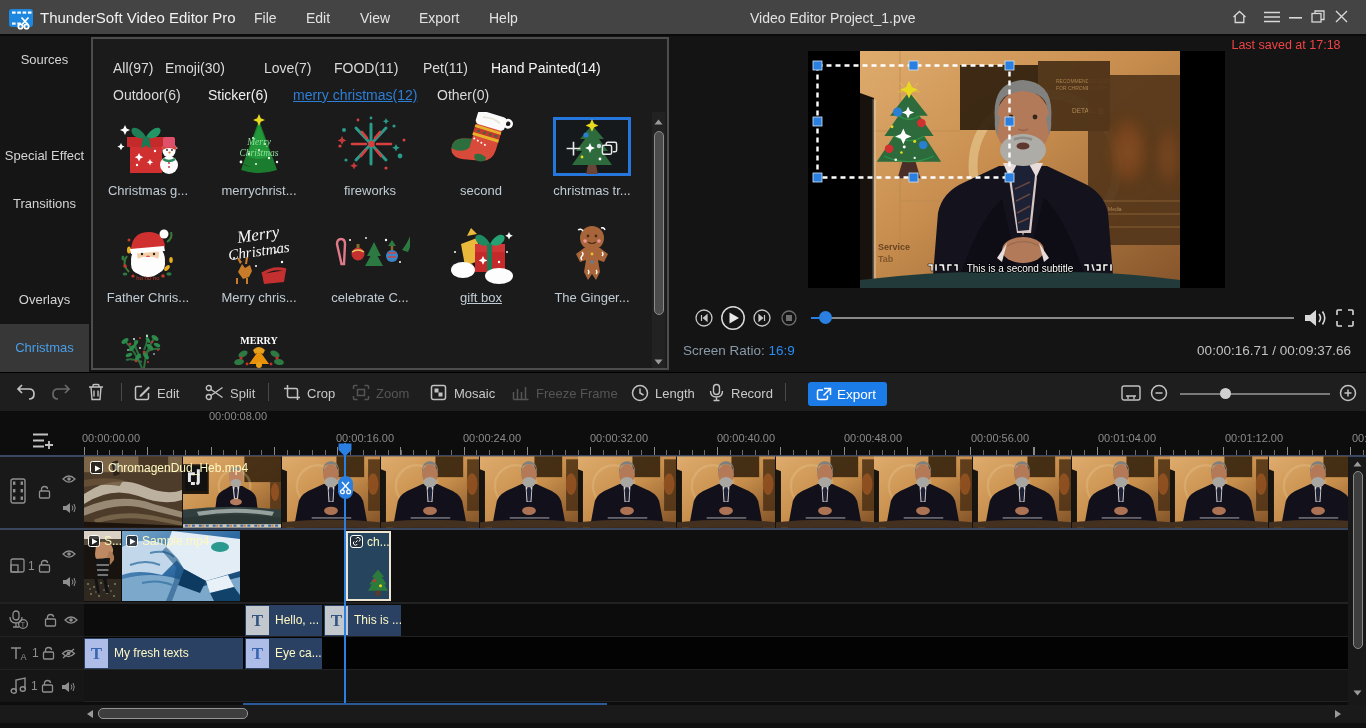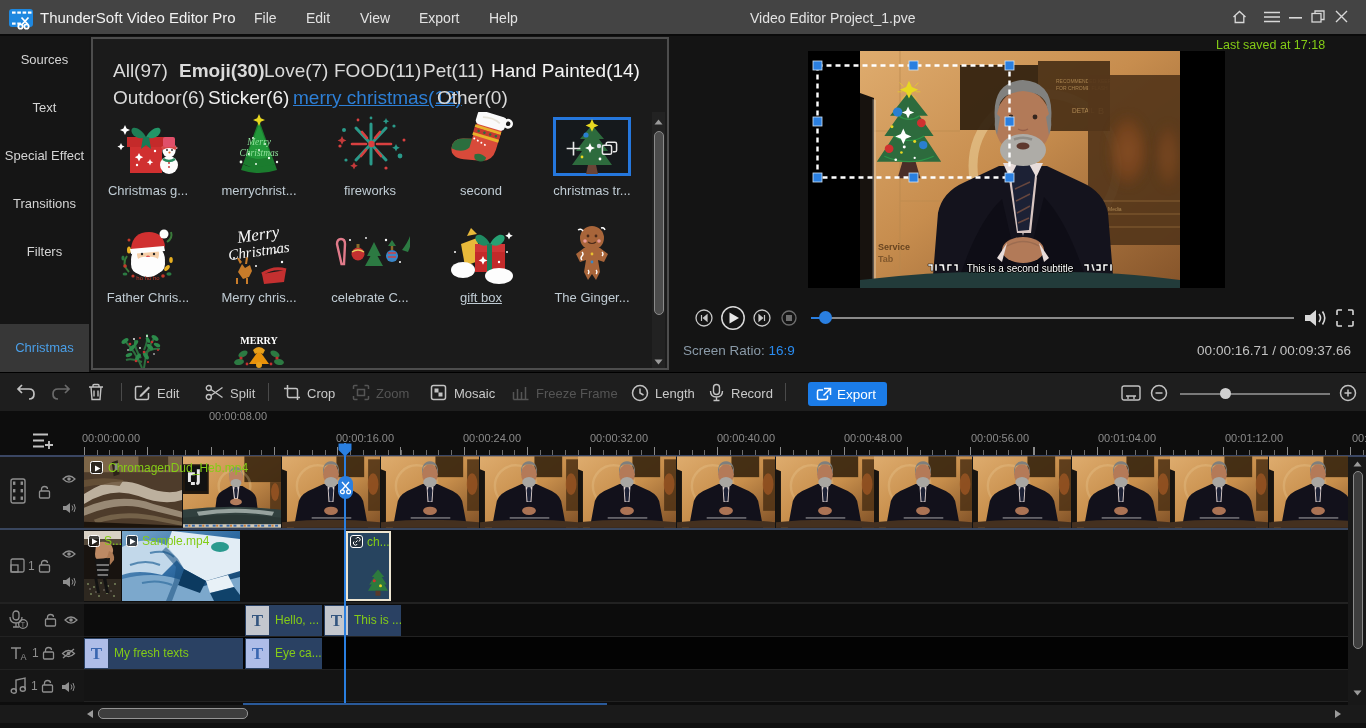--- a/index.html
+++ b/index.html
@@ -2,26 +2,26 @@
 <html><head>
 <meta charset="utf-8">
 <style>
 * { margin:0; padding:0; box-sizing:border-box; }
 html,body { width:1366px; height:728px; background:#000; overflow:hidden; }
 body { font-family:"Liberation Sans", sans-serif; }
 .abs { position:absolute; }
 #app { position:relative; width:1366px; height:728px; background:#141414; overflow:hidden; }
 .tb-menu { color:#e2e2e2; font-size:14px; }
 .side-item { width:89px; text-align:center; color:#d4d4d4; font-size:13px; line-height:48px; height:48px; }
-.tab { color:#dadada; font-size:19px; }
+.tab { color:#dadada; font-size:14px; }
 .sticker-label { color:#c0ccd4; font-size:13px; text-align:center; width:110px; }
 .tool-label { color:#c9c9c9; font-size:13px; }
 .tool-label.dis { color:#555; }
 .ruler-label { color:#8b8b8b; font-size:11px; }
-.clip-label { color:#84cc16; font-size:12px; white-space:nowrap; }
+.clip-label { color:#fef9c3; font-size:12px; white-space:nowrap; }
 </style>
 </head>
 <body>
 <div id="app">
 
 <div class="abs" style="left:0;top:0;width:1366px;height:34px;background:#444444;"></div>
 <div class="abs" style="left:0;top:34px;width:1366px;height:2px;background:#0a0a0a;"></div>
 <svg class="abs" style="left:9px;top:7px;" width="26" height="24" viewBox="0 0 26 24">
   <rect x="0" y="2" width="24" height="18" rx="3" fill="#1e88e0"></rect>
   <rect x="3" y="4.5" width="3.6" height="2.2" fill="#fff"></rect>
@@ -56,29 +56,28 @@
 <svg class="abs" style="left:1311px;top:10px;" width="14" height="13" viewBox="0 0 14 13">
       <rect x="1" y="3.5" width="9" height="8.5" stroke="#d8d8d8" stroke-width="1.3" fill="none"></rect>
       <path d="M4 3.5 V1 H13 V9.5 H10" stroke="#d8d8d8" stroke-width="1.3" fill="none"></path>
     </svg>
 <svg class="abs" style="left:1335px;top:10px;" width="13" height="13" viewBox="0 0 13 13">
       <path d="M1 1 L12 12 M12 1 L1 12" stroke="#d8d8d8" stroke-width="1.4"></path>
     </svg>
 
 <div class="abs" style="left:0;top:36px;width:89px;height:336px;background:#151515;"></div>
 <div class="abs side-item" style="left:0;top:36px;">Sources</div>
-<div class="abs side-item" style="left:0;top:84px;">Text</div>
 <div class="abs side-item" style="left:0;top:132px;">Special Effect</div>
 <div class="abs side-item" style="left:0;top:180px;">Transitions</div>
-<div class="abs side-item" style="left:0;top:228px;">Filters</div>
+<div class="abs side-item" style="left:0;top:276px;">Overlays</div>
 <div class="abs side-item" style="left:0;top:324px;background:#373737;color:#4a9fe8;">Christmas</div>
 
 <div class="abs" style="left:91px;top:37px;width:578px;height:333px;background:#1b1b1b;border:2px solid #4d4d4d;"></div>
 <div class="abs tab" style="left:113px;top:60px;">All(97)</div>
-<div class="abs tab" style="left:179px;top:60px;font-weight:bold;">Emoji(30)</div>
+<div class="abs tab" style="left:165px;top:60px;">Emoji(30)</div>
 <div class="abs tab" style="left:264px;top:60px;">Love(7)</div>
 <div class="abs tab" style="left:334px;top:60px;">FOOD(11)</div>
 <div class="abs tab" style="left:423px;top:60px;">Pet(11)</div>
 <div class="abs tab" style="left:491px;top:60px;color:#f5f5f5;">Hand Painted(14)</div>
 <div class="abs tab" style="left:113px;top:87px;">Outdoor(6)</div>
 <div class="abs tab" style="left:208px;top:87px;color:#f0f0f0;">Sticker(6)</div>
 <div class="abs tab" style="left:293px;top:87px;color:#2d7fd6;text-decoration:underline;">merry christmas(12)</div>
 <div class="abs tab" style="left:437px;top:87px;">Other(0)</div>
 
 <div class="abs" style="left:652px;top:112px;width:13px;height:256px;background:#222;"></div>
@@ -384,21 +383,21 @@
         <ellipse cx="52" cy="30" rx="5" ry="3" transform="rotate(10 52 30)"></ellipse>
       </g>
   <g fill="#c43030">
         <circle cx="14" cy="26" r="1.6"></circle>
         <circle cx="50" cy="26" r="1.6"></circle>
         <circle cx="20" cy="32" r="1.4"></circle>
         <circle cx="44" cy="32" r="1.4"></circle>
       </g>
 </svg>
 
-<div class="abs" style="left:1216px;top:38px;width:140px;color:#84cc16;font-size:12.5px;text-align:left;">Last saved at 17:18</div>
+<div class="abs" style="left:1216px;top:38px;width:140px;color:#ef4444;font-size:12.5px;text-align:center;">Last saved at 17:18</div>
 
 <div class="abs" style="left:808px;top:51px;width:417px;height:237px;background:#000;"></div>
 <svg class="abs" style="left:860px;top:51px;" width="320" height="237" viewBox="0 0 320 237">
   <defs>
     <linearGradient id="wall" x1="0" y1="0" x2="1" y2="1">
       <stop offset="0" stop-color="#dfac6e"></stop>
           <stop offset="0.45" stop-color="#c78d4e"></stop>
           <stop offset="1" stop-color="#85542a"></stop>
     </linearGradient>
     <radialGradient id="fing" cx="0.5" cy="0.5" r="0.5">

